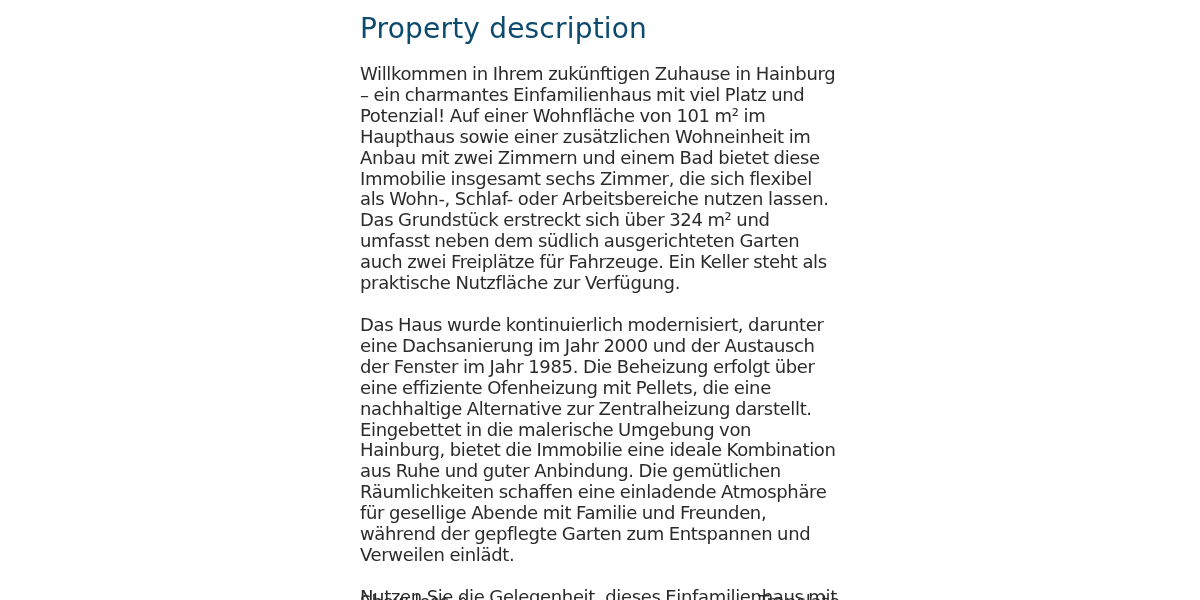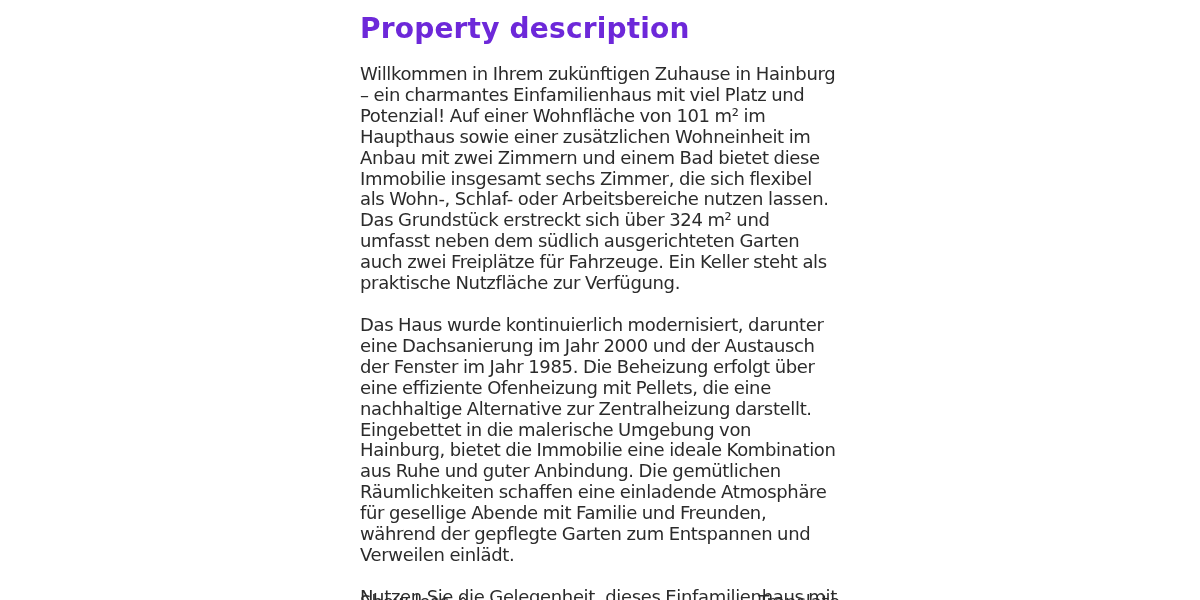--- a/index.html
+++ b/index.html
@@ -16,22 +16,22 @@
     }
     .content {
       position: absolute;
       left: 360px;
       top: 0;
       width: 480px;
     }
     .title {
       margin: 12px 0 0 0;
       font-size: 28px;
-      font-weight: 700;
-      color: #6d28d9;
+      font-weight: 400;
+      color: #0c4a6e;
       letter-spacing: 0.2px;
       line-height: 34px;
       height: 40px;
     }
     .desc {
       margin-top: 12px;
     }
     .para {
       font-size: 18px;
       line-height: 20.9px;

